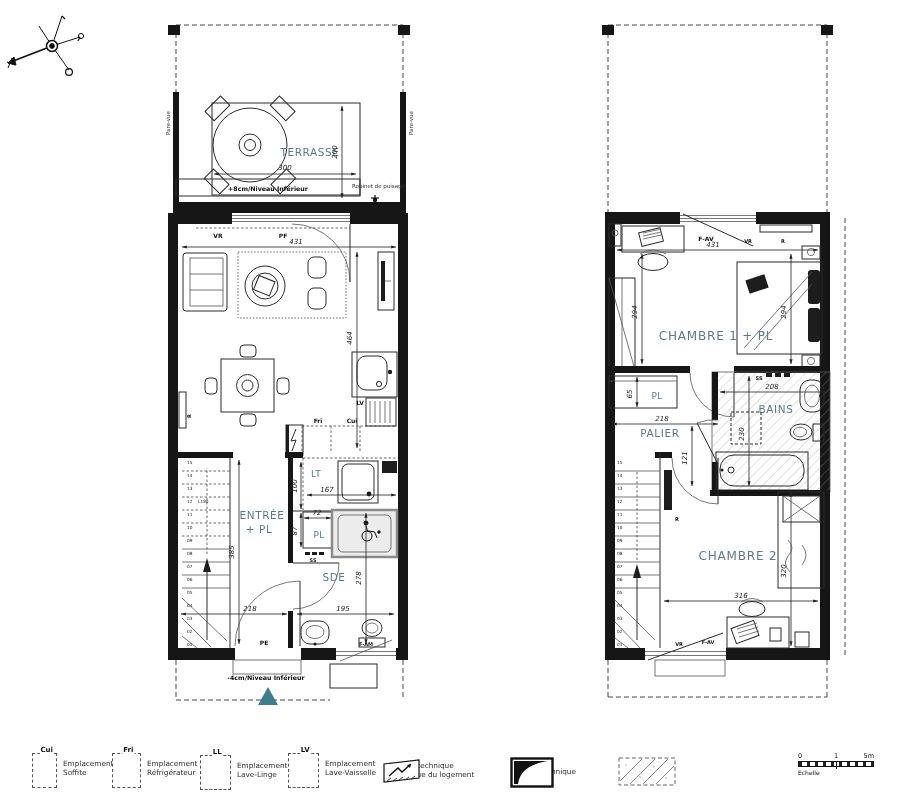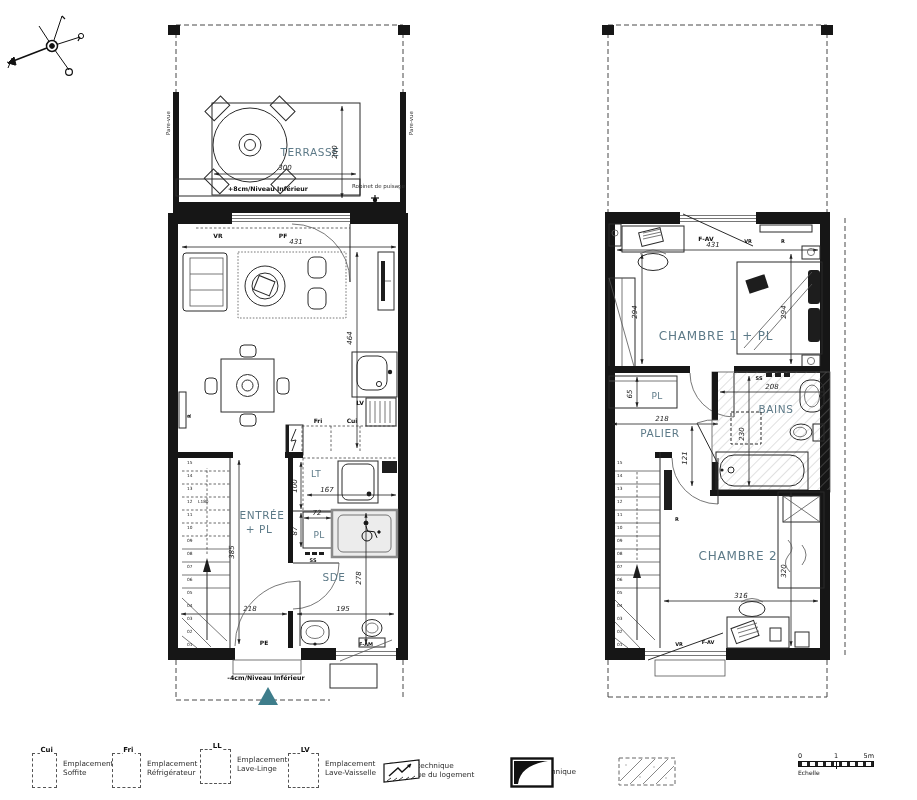--- a/index.html
+++ b/index.html
@@ -520,21 +520,21 @@
   <div class="lg-item" style="left:112px;top:8px">
     <div class="lg-box" style="width:27px;height:33px">
       <span class="lg-tag">Fri</span>
     </div>
     <div class="lg-label">
       <div>Emplacement</div>
           <div>Réfrigérateur</div>
     </div>
   </div>
 
-  <div class="lg-item" style="left:200px;top:4px">
+  <div class="lg-item" style="left:200px;top:10px">
     <div class="lg-box" style="width:29px;height:33px">
       <span class="lg-tag">LL</span>
     </div>
     <div class="lg-label">
       <div>Emplacement</div>
           <div>Lave-Linge</div>
     </div>
   </div>
 
   <div class="lg-item" style="left:288px;top:8px">

